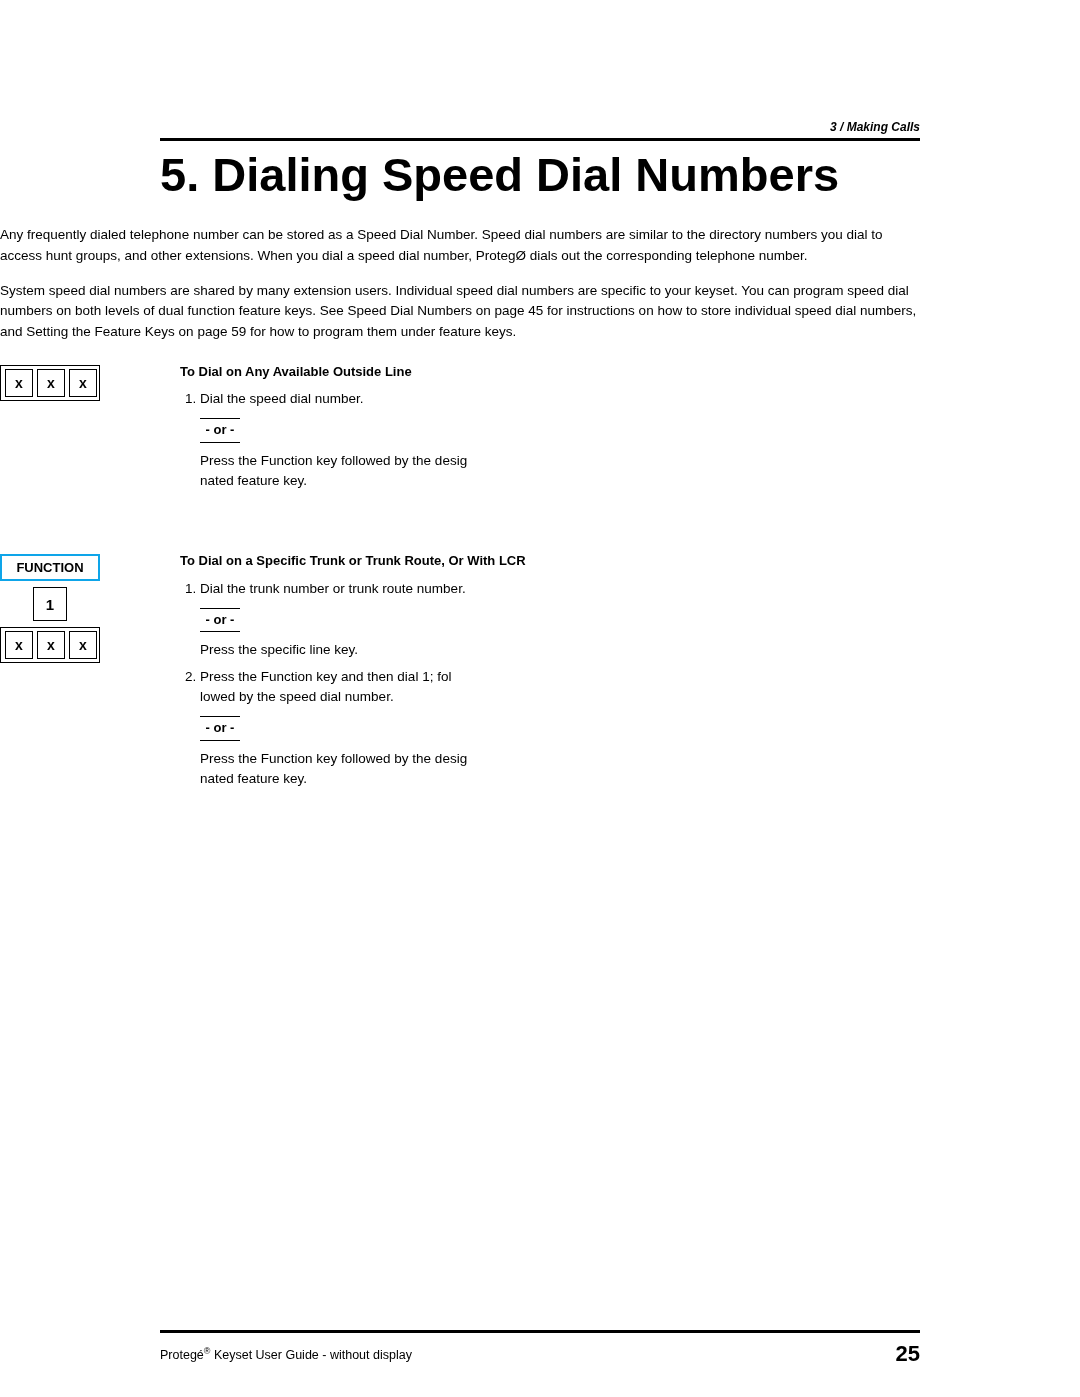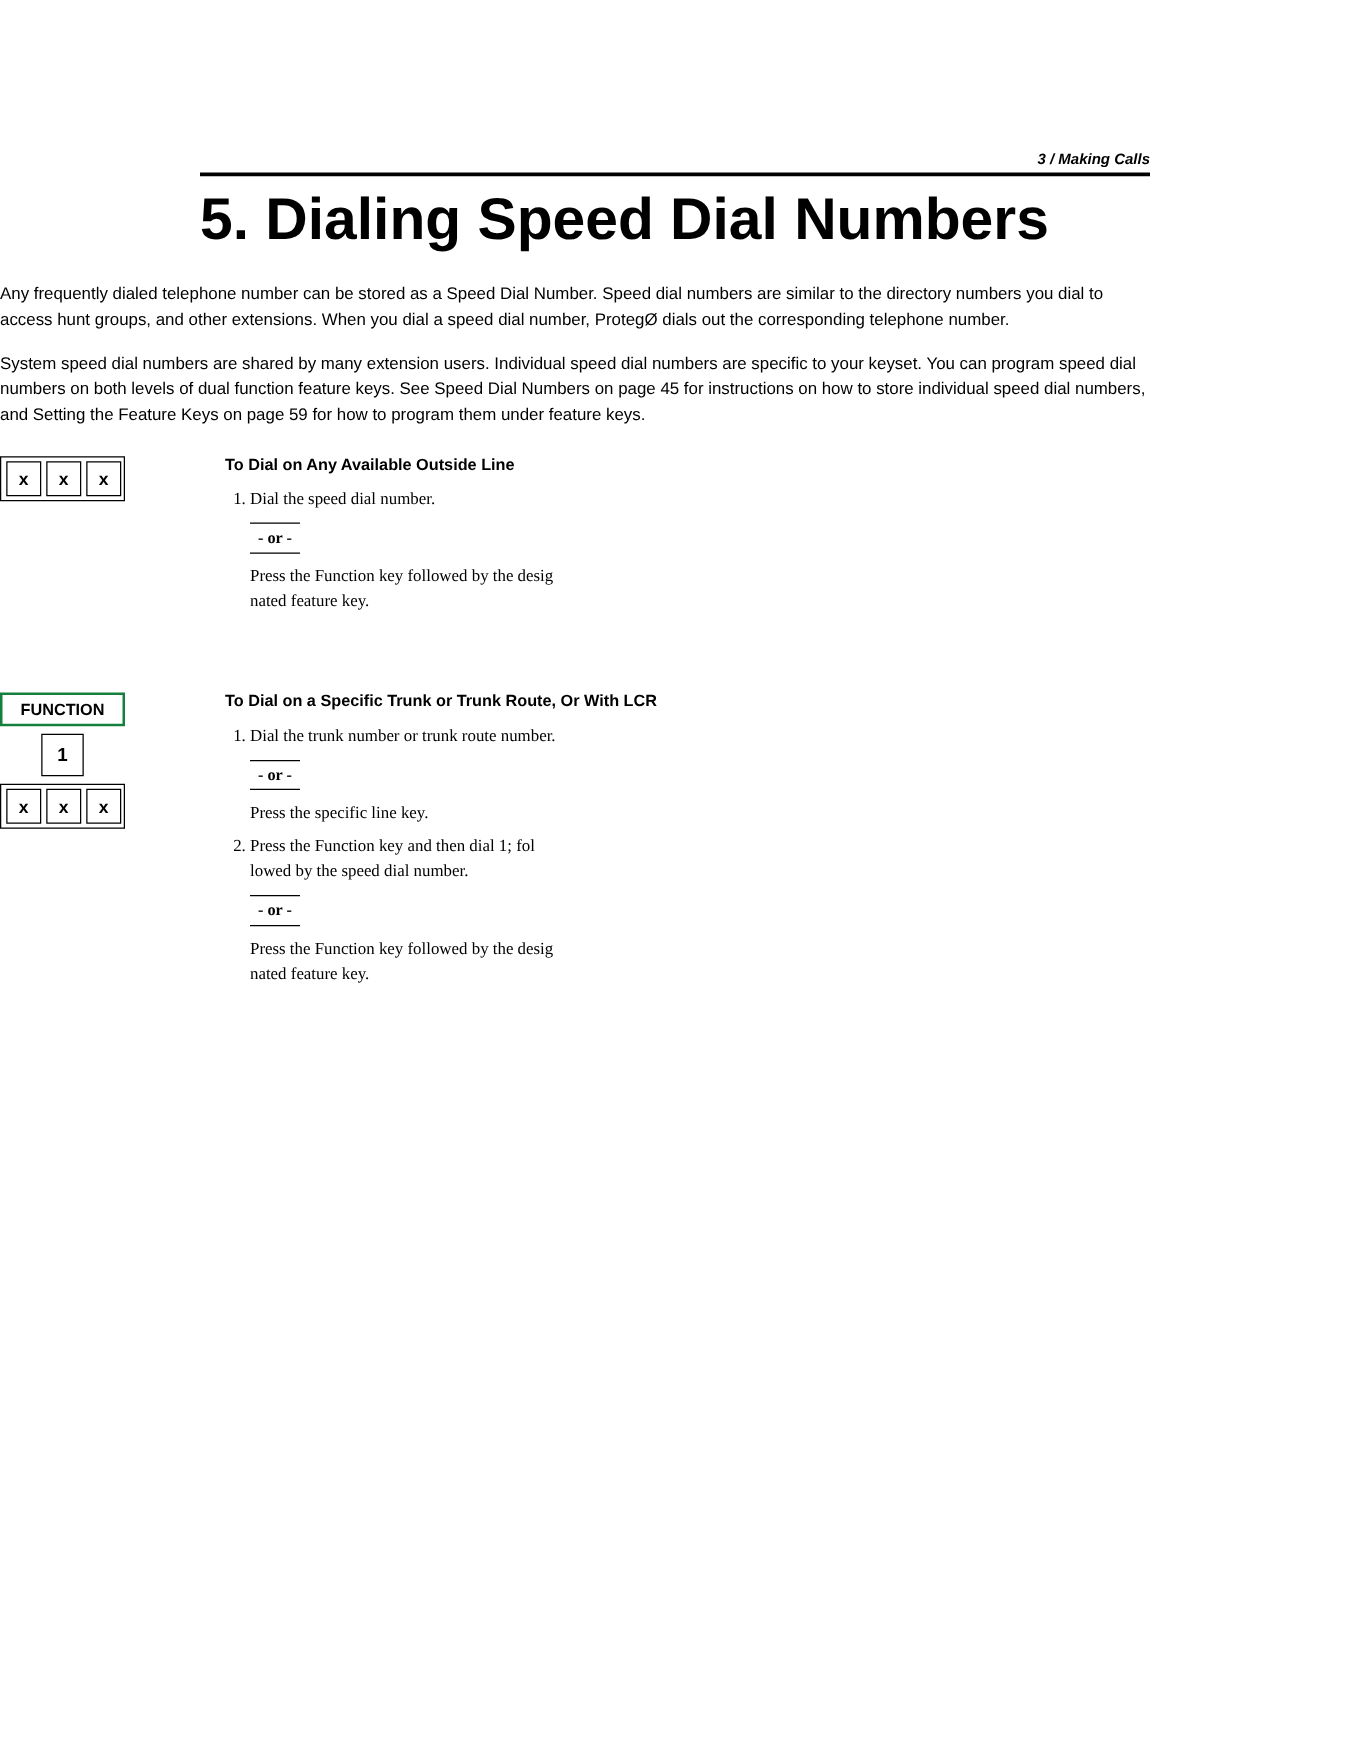--- a/index.html
+++ b/index.html
@@ -101,21 +101,21 @@
       font-size: 14px;
       border: 1px solid #000;
       width: 28px;
       height: 28px;
       display: flex;
       align-items: center;
       justify-content: center;
     }
 
     .function-box {
-      border: 2px solid #15803d;
+      border: 2px solid #0ea5e9;
       padding: 4px 10px;
       font-weight: bold;
       font-size: 13px;
       text-align: center;
       margin-bottom: 6px;
       width: 100px;
     }
 
     .num-box {
       border: 1.5px solid #000;
@@ -140,21 +140,20 @@
 
     .numbered-list {
       padding-left: 20px;
       margin-bottom: 10px;
     }
 
     .numbered-list li {
       font-size: 13.5px;
       line-height: 1.55;
       margin-bottom: 6px;
-      font-family: Liberation Serif, serif;
     }
 
     .or-line {
       display: block;
       text-align: center;
       font-weight: bold;
       font-size: 13px;
       border-top: 1px solid #000;
       border-bottom: 1px solid #000;
       padding: 1px 0;
@@ -292,14 +291,21 @@
               <span class="or-line">- or -</span>
             </div>
             <span>Press the Function key followed by the desig<br>nated feature key.</span>
           </li>
         </ol>
       </div>
     </div>
 
   </div>
 
+  <div class="bottom-area">
+    <hr class="bottom-rule">
+    <div class="footer-row">
+      <span class="footer-text">Protegé<span class="registered-mark">®</span> Keyset User Guide - without display</span>
+      <span class="footer-page">25</span>
+    </div>
+  </div>
 
 </div>
 
 </body></html>

